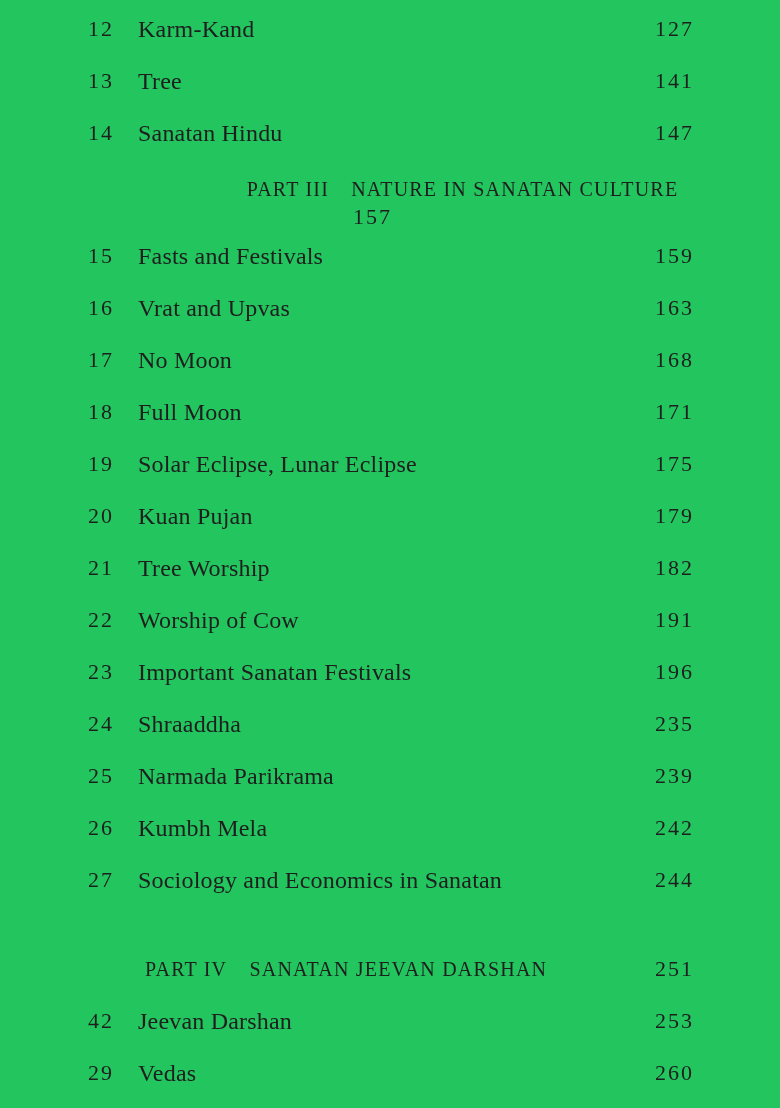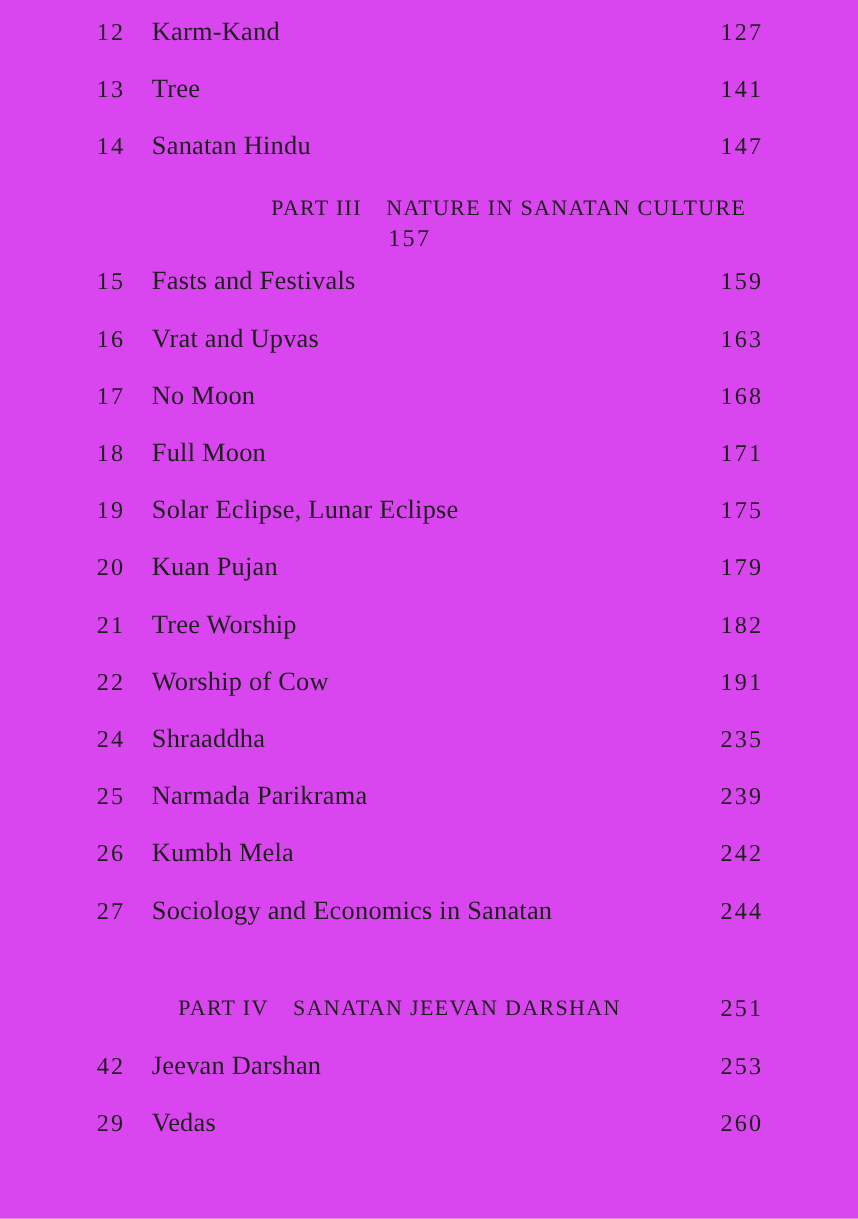--- a/index.html
+++ b/index.html
@@ -4,21 +4,21 @@
 <style>
   html, body {
     margin: 0;
     padding: 0;
     background: #ffffff;
   }
   .page {
     position: relative;
     width: 780px;
     height: 1108px;
-    background: #d946ef;
+    background: #22c55e;
     font-family: "Liberation Serif", serif;
     color: #1e1e1e;
     box-sizing: border-box;
     padding-top: 3px;
     overflow: hidden;
   }
   .row {
     display: flex;
     align-items: center;
     height: 52px;
@@ -49,21 +49,21 @@
     margin-left: 145px;
     font-size: 20px;
     letter-spacing: 1.2px;
     white-space: nowrap;
   }
   .part-no {
     margin-right: 16px;
   }
   .spacer { flex: 1 1 auto; }
   .part-row-iii { margin-top: 19px; flex-direction: column; }
-  .part-row-iv { margin-top: 37px; margin-left: 17px; }
+  .part-row-iv { margin-top: 37px; }
 </style>
 </head>
 <body>
 
 <div class="page">
 
   <div class="row">
     <span class="num">12</span>
     <span class="title">Karm-Kand</span>
     <span class="pageno">127</span>
@@ -122,20 +122,25 @@
     <span class="num">21</span>
     <span class="title">Tree Worship</span>
     <span class="pageno">182</span>
   </div>
   <div class="row">
     <span class="num">22</span>
     <span class="title">Worship of Cow</span>
     <span class="pageno">191</span>
   </div>
   <div class="row">
+    <span class="num">23</span>
+    <span class="title">Important Sanatan Festivals</span>
+    <span class="pageno">196</span>
+  </div>
+  <div class="row">
     <span class="num">24</span>
     <span class="title">Shraaddha</span>
     <span class="pageno">235</span>
   </div>
   <div class="row">
     <span class="num">25</span>
     <span class="title">Narmada Parikrama</span>
     <span class="pageno">239</span>
   </div>
   <div class="row">

